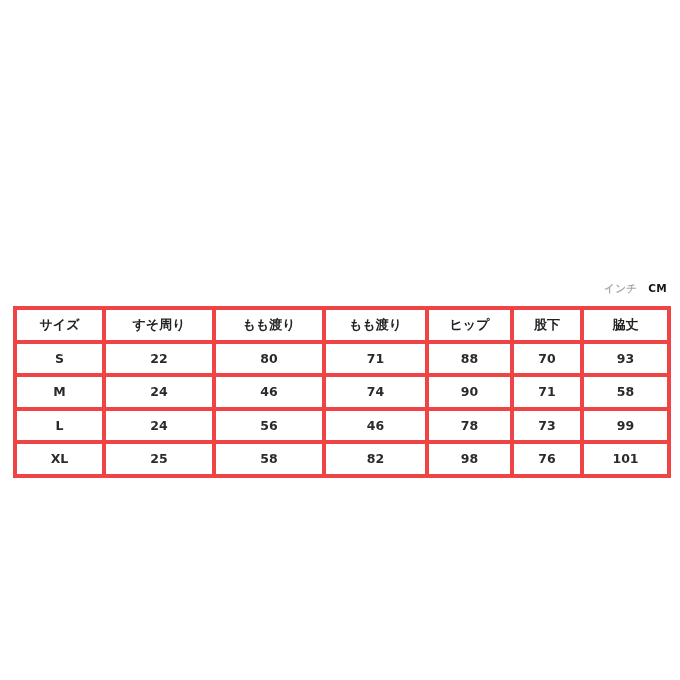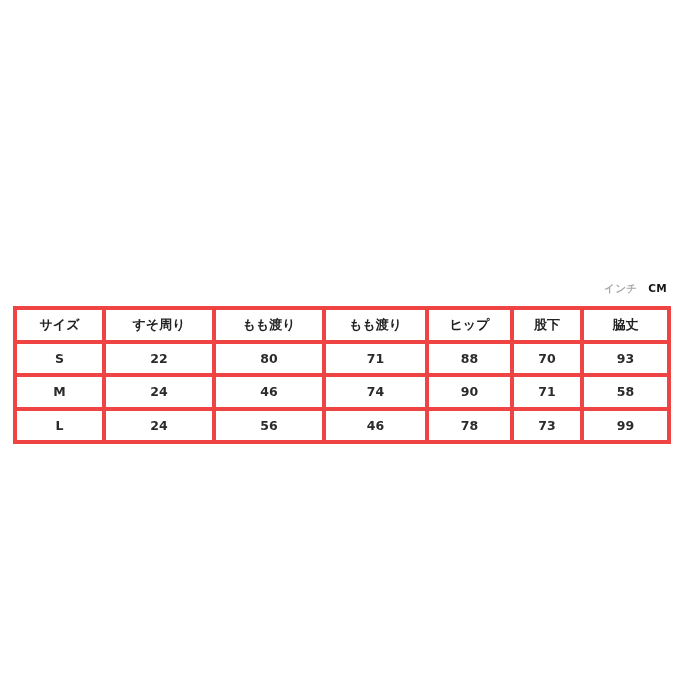--- a/index.html
+++ b/index.html
@@ -109,16 +109,25 @@
         </tr>
         <tr>
           <td>L</td>
           <td>24</td>
           <td>56</td>
           <td>46</td>
           <td>78</td>
           <td>73</td>
           <td>99</td>
         </tr>
+        <tr>
+          <td>XL</td>
+          <td>25</td>
+          <td>58</td>
+          <td>82</td>
+          <td>98</td>
+          <td>76</td>
+          <td>101</td>
+        </tr>
       </tbody>
   </table>
 
 </div>
 
 </body></html>

